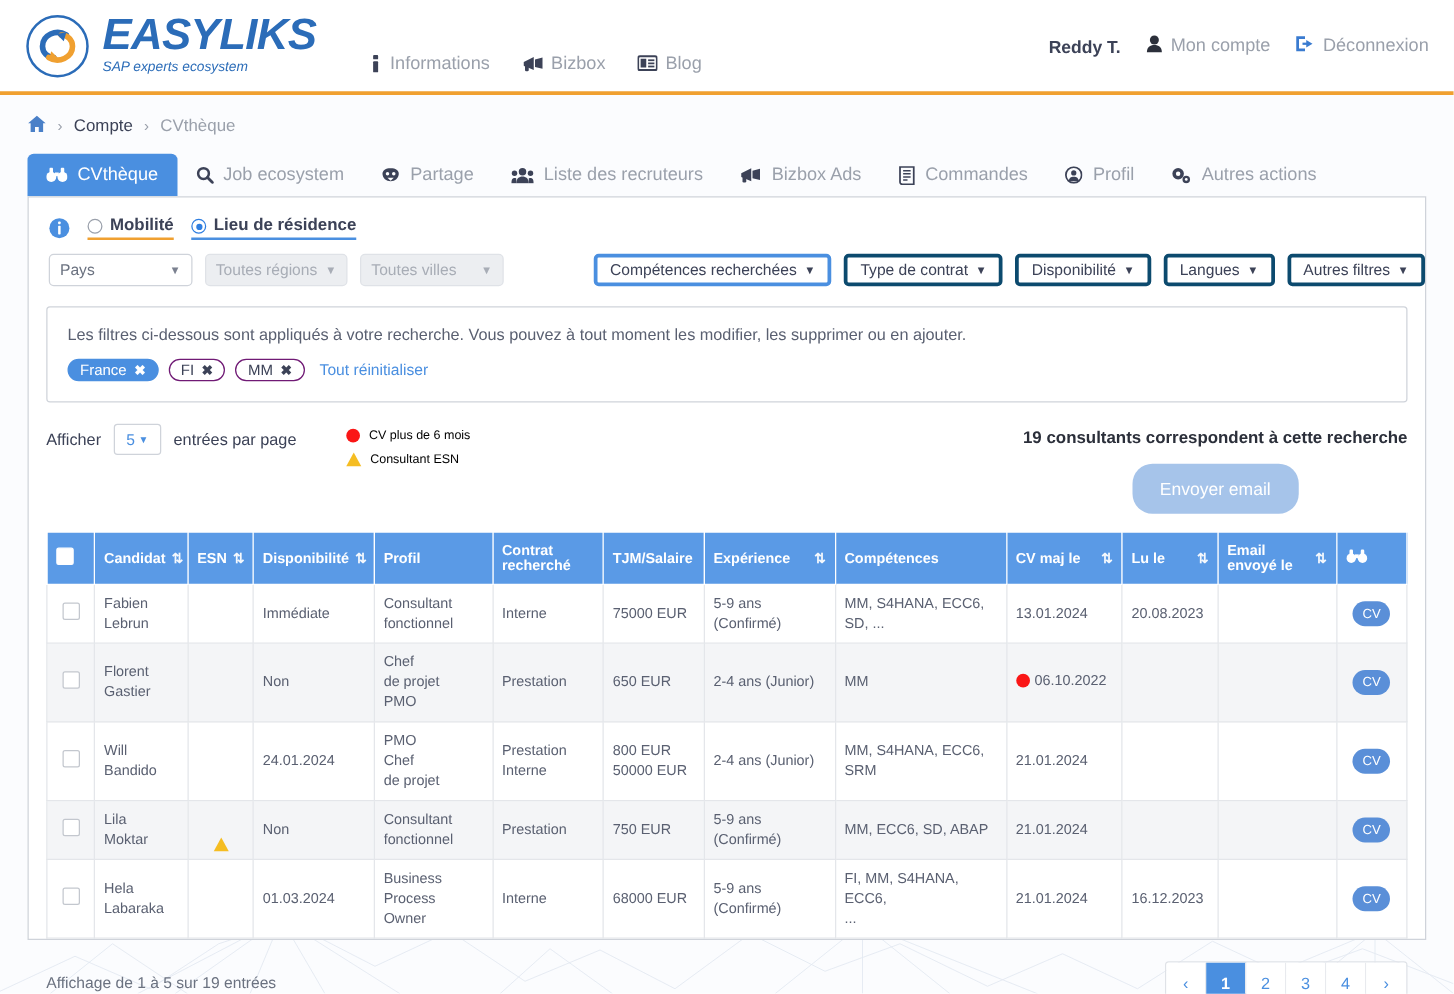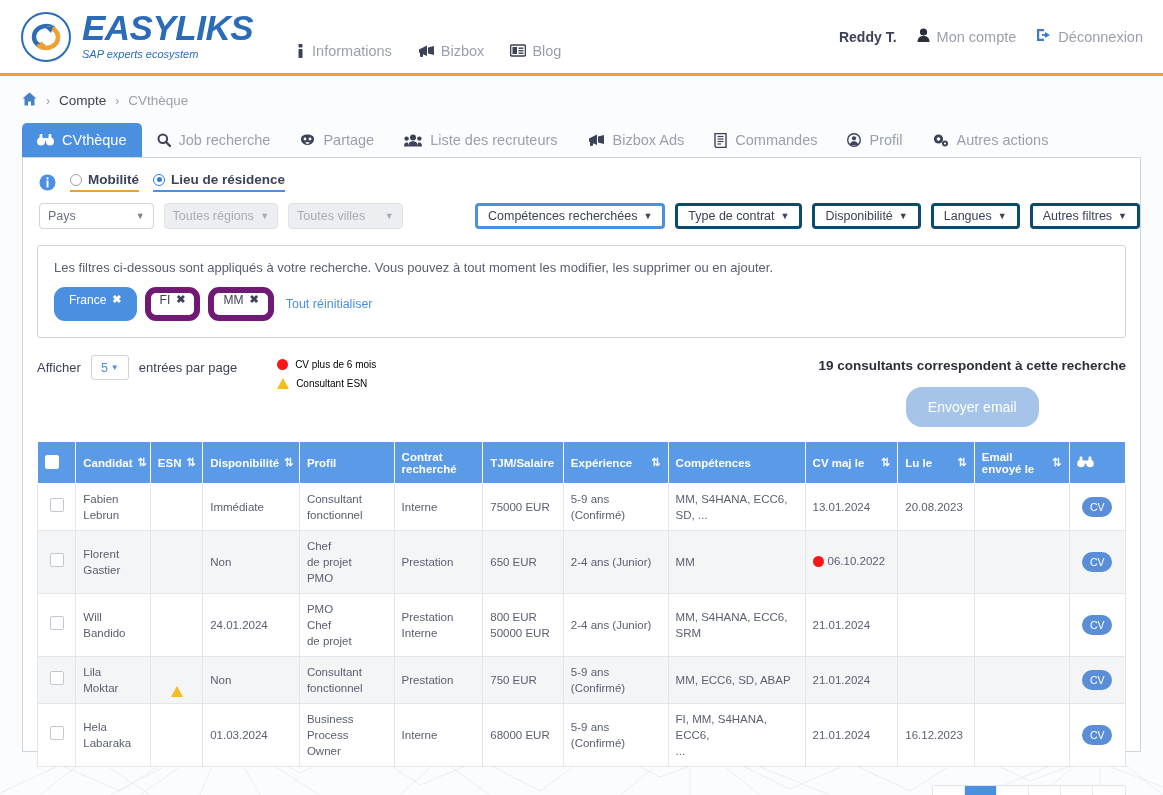--- a/index.html
+++ b/index.html
@@ -95,21 +95,21 @@
     height:595px;
     padding:0;
   }
 
   
   .mode-row {
     display:flex; align-items:center; gap:14px;
     padding:14px 0 0 16px;
   }
   .info-ic { color:#4a8fe0; display:inline-flex; }
-  .radio-opt { display:flex; align-items:center; gap:6px; font-size:13.5px; cursor:pointer; padding-bottom:3px; }
+  .radio-opt { display:flex; align-items:flex-end; gap:6px; font-size:13.5px; cursor:pointer; padding-bottom:3px; }
   .radio-opt .lbl { font-weight:bold; color:#3c4257; }
   .radio-dot {
     width:12px; height:12px; border-radius:50%;
     border:1.5px solid #9aa0ab; background:#fff; position:relative; flex:none;
   }
   .radio-opt.on .radio-dot { border-color:#2f7ee0; }
   .radio-opt.on .radio-dot:after {
     content:""; position:absolute; left:2.5px; top:2.5px;
     width:5px; height:5px; border-radius:50%; background:#2f7ee0;
   }
@@ -144,23 +144,23 @@
   
   .applied-panel {
     margin:16px 14px 0 14px;
     border:1px solid #cfd3da; border-radius:3px;
     background:#ffffff;
     padding:14px 16px 16px 16px;
   }
   .applied-text { font-size:13px; color:#5a6071; }
   .chips { display:flex; align-items:center; gap:8px; margin-top:12px; }
   .chip {
-    display:inline-flex; align-items:flex-start; gap:6px;
-    height:34px; padding:0 9px; border-radius:11px;
-    font-size:12px; border:6px solid #701a75; background:#fff; color:#3c4257;
+    display:inline-flex; align-items:center; gap:6px;
+    height:18px; padding:0 9px; border-radius:11px;
+    font-size:12px; border:1px solid #701a75; background:#fff; color:#3c4257;
     cursor:pointer;
   }
   .chip.primary { background:#4a8fe0; border-color:#4a8fe0; color:#ffffff; }
   .chip .x { font-weight:bold; font-size:11px; }
   .reset-link { font-size:12.5px; color:#4a8fe0; cursor:pointer; margin-left:4px; }
 
   
   .show-row {
     display:flex; align-items:flex-start;
     margin:17px 14px 0 14px;
@@ -354,21 +354,21 @@
     <span>CVthèque</span>
   </div>
 
   <div class="tab">
     <span class="ic">
       <svg width="14" height="14" viewBox="0 0 14 14">
           <circle cx="5.8" cy="5.8" r="4.3" fill="none" stroke="currentColor" stroke-width="2"></circle>
           <line x1="9" y1="9" x2="13" y2="13" stroke="currentColor" stroke-width="2.3" stroke-linecap="round"></line>
         </svg>
     </span>
-    <span>Job recherche</span>
+    <span>Job ecosystem</span>
   </div>
 
   <div class="tab">
     <span class="ic">
       <svg width="15" height="13" viewBox="0 0 15 13">
           <path d="M1 5 C1 2 3.5 0.5 7.5 0.5 C11.5 0.5 14 2 14 5 C14 8.5 11 11 7.5 11 C4 11 1 8.5 1 5 Z" fill="currentColor"></path>
           <circle cx="5" cy="5" r="1.4" fill="#ffffff"></circle>
           <circle cx="10" cy="5" r="1.4" fill="#ffffff"></circle>
           <path d="M5 8.2 H10 L7.5 10.5 Z" fill="#ffffff"></path>
         </svg>

